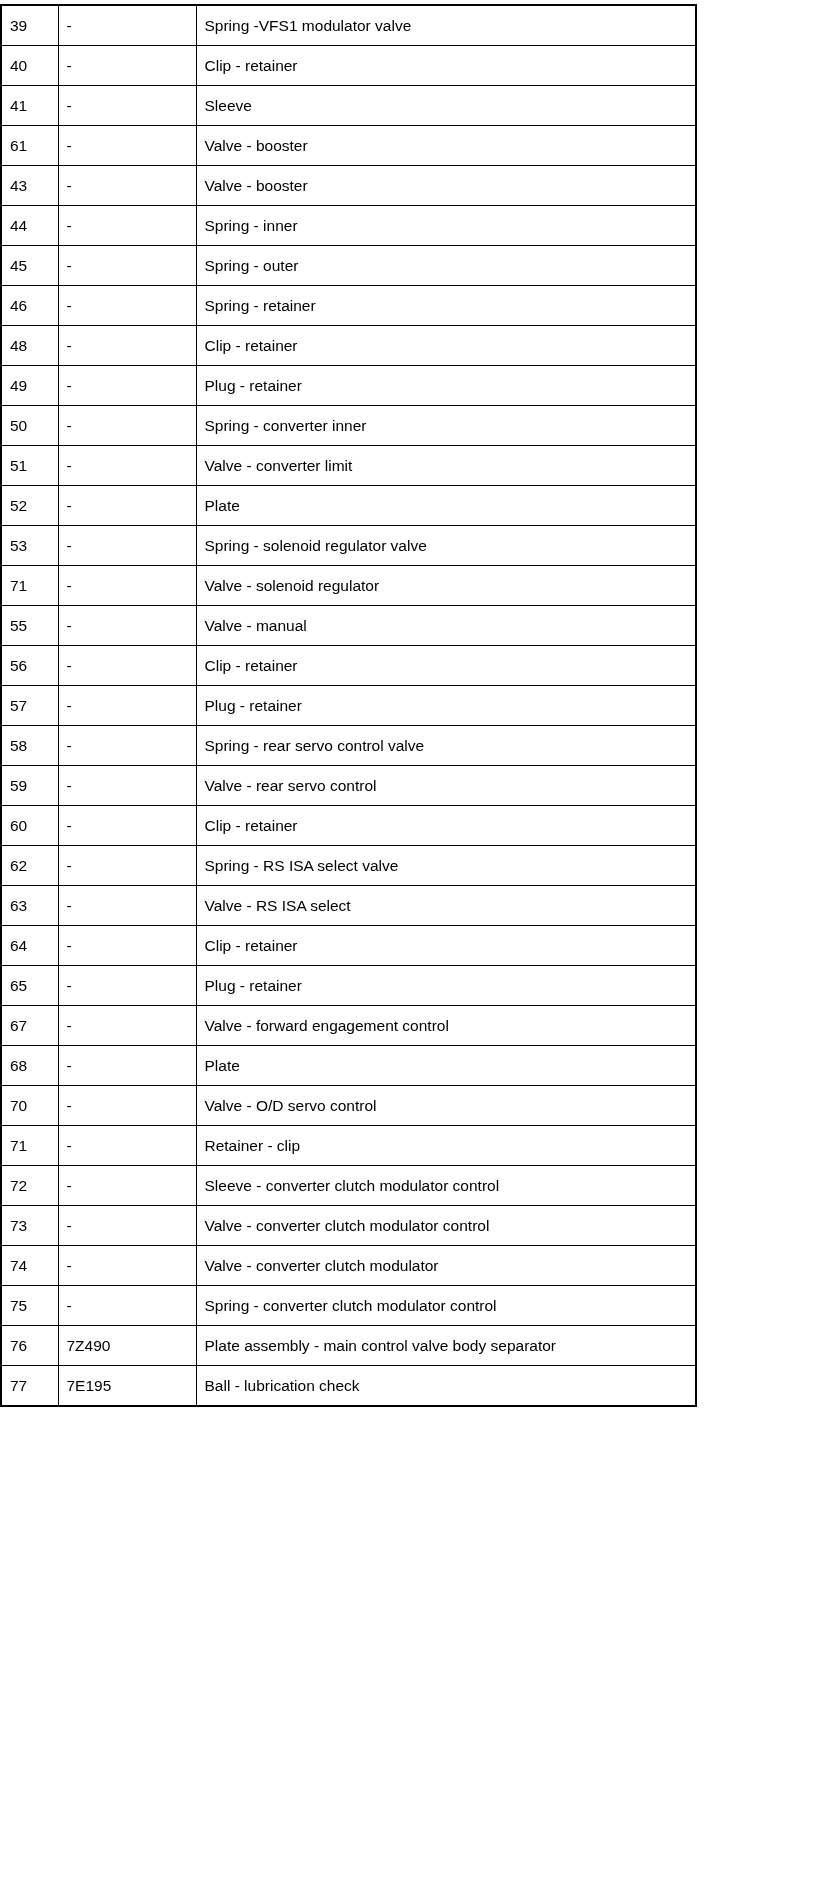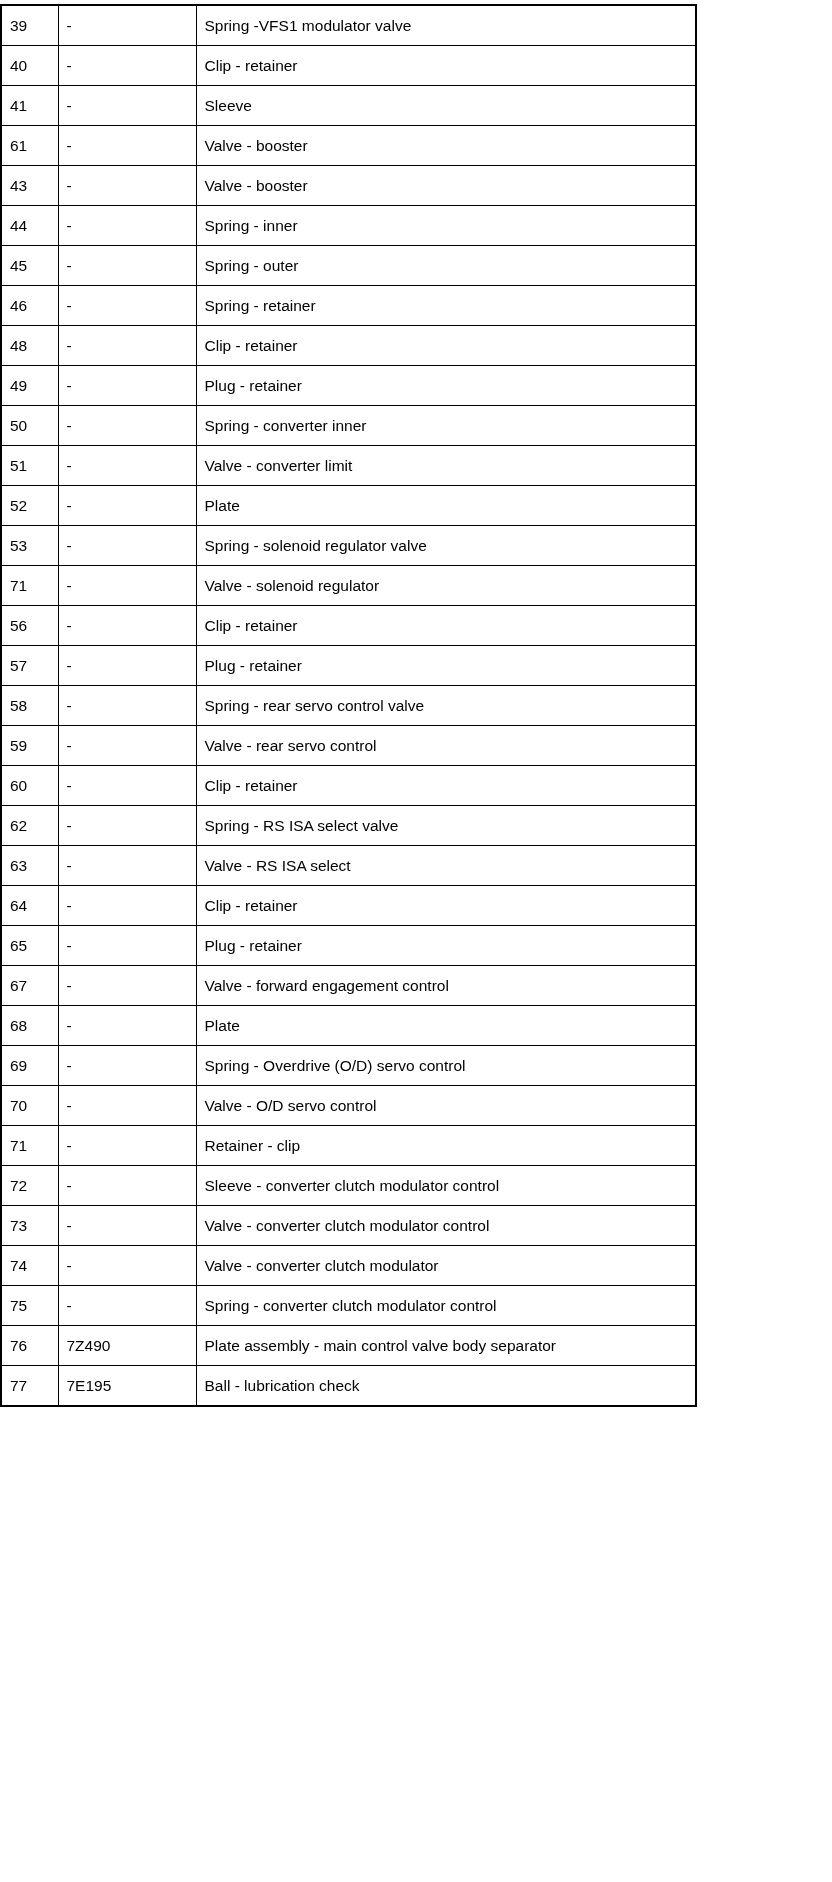--- a/index.html
+++ b/index.html
@@ -126,20 +126,25 @@
           <td class="cell-item">53</td>
           <td class="cell-part">-</td>
           <td class="cell-desc">Spring - solenoid regulator valve</td>
         </tr>
         <tr>
           <td class="cell-item">71</td>
           <td class="cell-part">-</td>
           <td class="cell-desc">Valve - solenoid regulator</td>
         </tr>
         <tr>
+          <td class="cell-item">55</td>
+          <td class="cell-part">-</td>
+          <td class="cell-desc">Valve - manual</td>
+        </tr>
+        <tr>
           <td class="cell-item">56</td>
           <td class="cell-part">-</td>
           <td class="cell-desc">Clip - retainer</td>
         </tr>
         <tr>
           <td class="cell-item">57</td>
           <td class="cell-part">-</td>
           <td class="cell-desc">Plug - retainer</td>
         </tr>
         <tr>
@@ -179,25 +184,20 @@
         </tr>
         <tr>
           <td class="cell-item">67</td>
           <td class="cell-part">-</td>
           <td class="cell-desc">Valve - forward engagement control</td>
         </tr>
         <tr>
           <td class="cell-item">68</td>
           <td class="cell-part">-</td>
           <td class="cell-desc">Plate</td>
-        </tr>
-        <tr>
-          <td class="cell-item">69</td>
-          <td class="cell-part">-</td>
-          <td class="cell-desc">Spring - Overdrive (O/D) servo control</td>
         </tr>
         <tr>
           <td class="cell-item">70</td>
           <td class="cell-part">-</td>
           <td class="cell-desc">Valve - O/D servo control</td>
         </tr>
         <tr>
           <td class="cell-item">71</td>
           <td class="cell-part">-</td>
           <td class="cell-desc">Retainer - clip</td>

